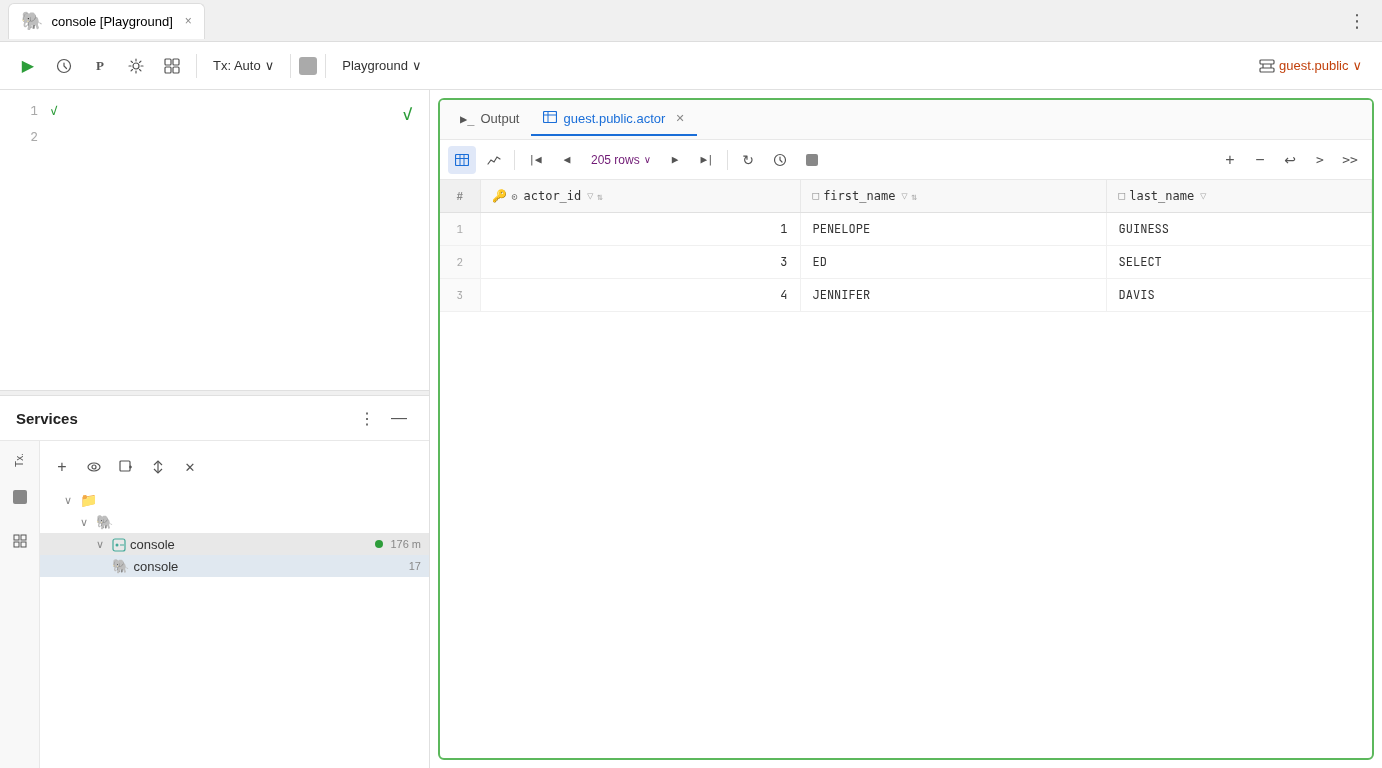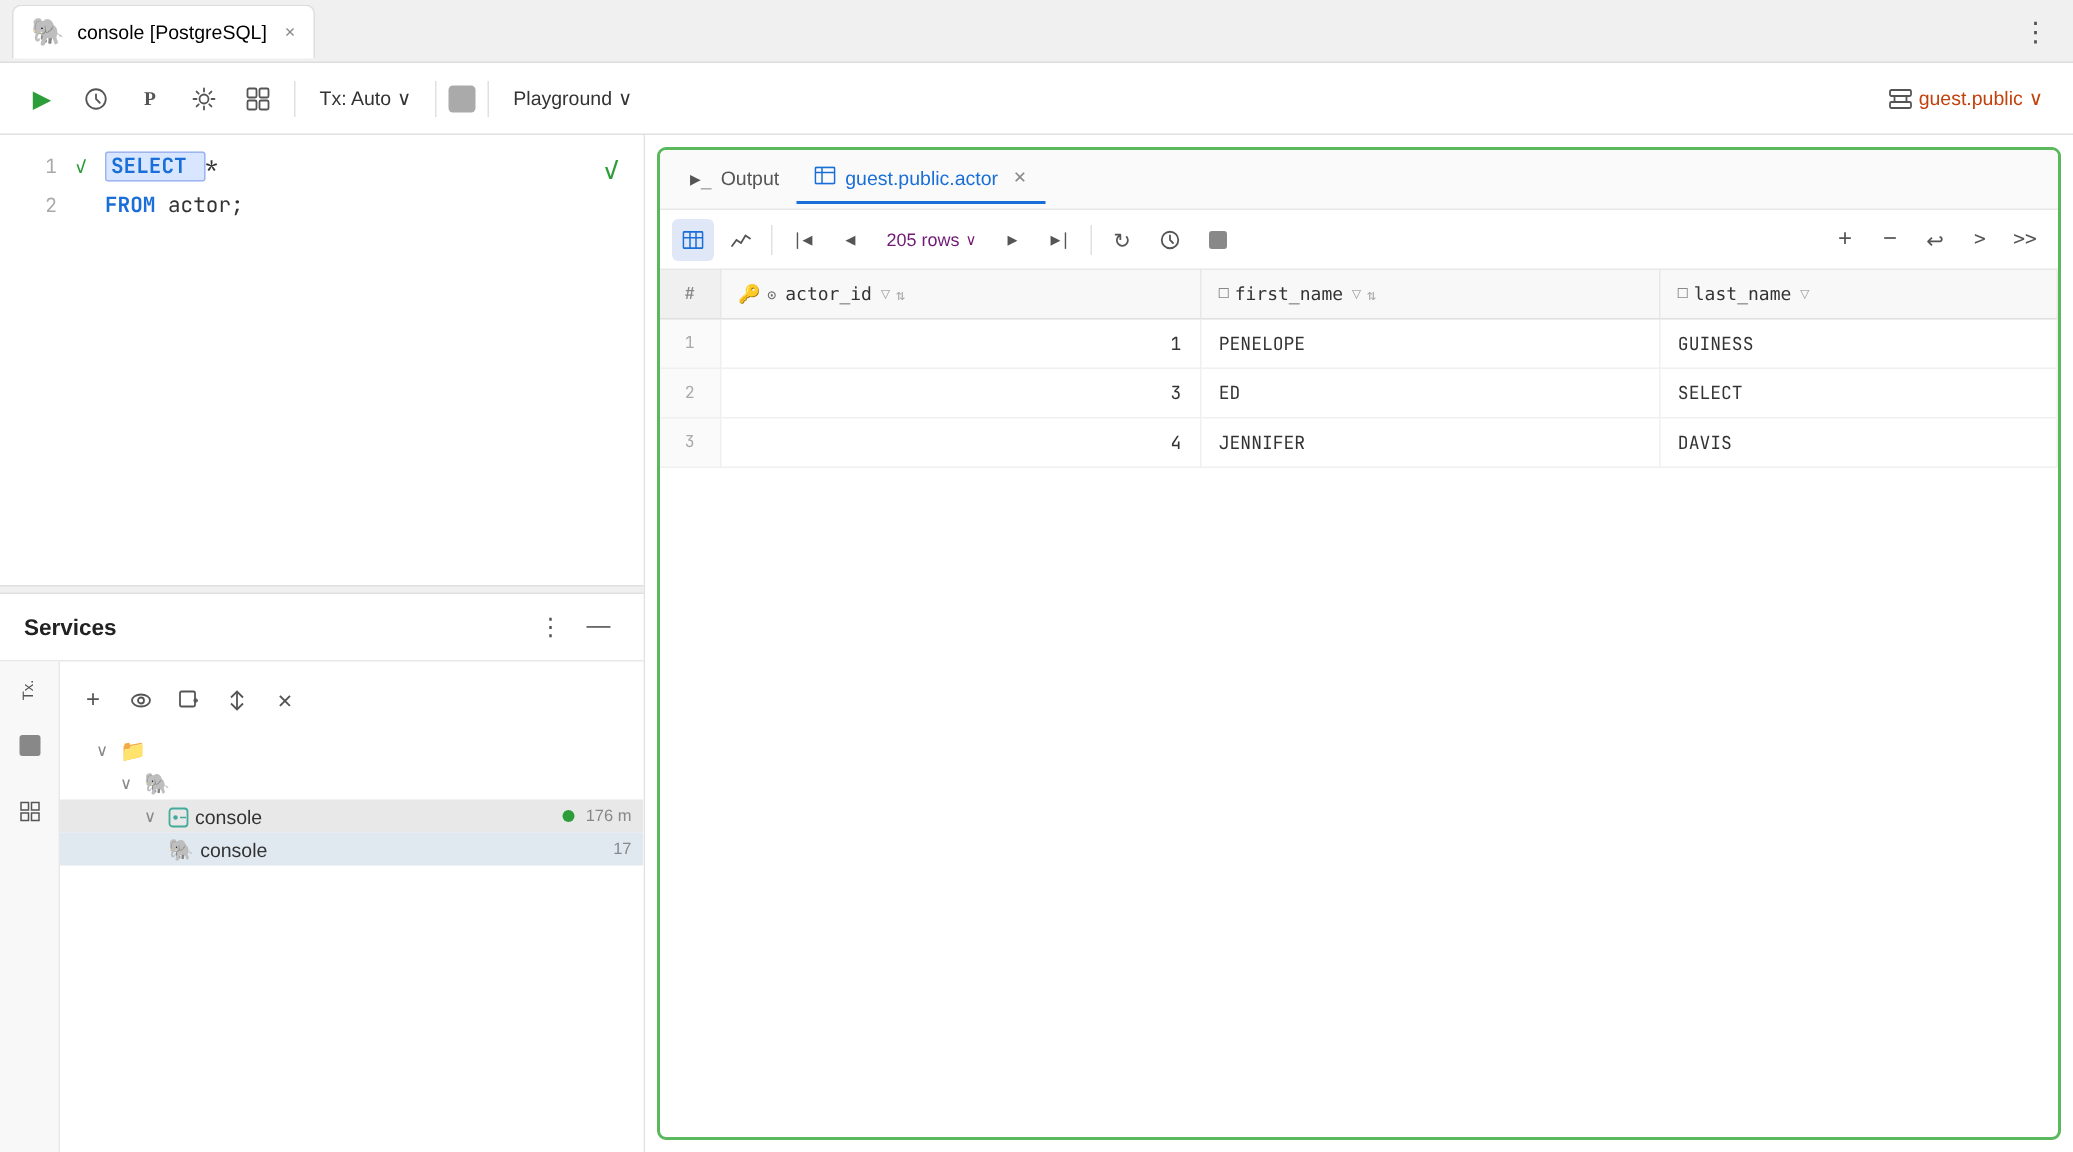--- a/index.html
+++ b/index.html
@@ -280,21 +280,21 @@
     .col-header-inner { display: flex; align-items: center; gap: 4px; }
     .col-filter-icon { font-size: 10px; color: #aaa; margin-left: 2px; cursor: pointer; }
     .col-sort-icon { font-size: 10px; color: #aaa; cursor: pointer; }
   </style>
 </head>
 <body>
 
 <div class="tab-bar">
   <div class="tab">
     <span class="tab-elephant">🐘</span>
-    <span>console [PostgreSQL]</span>
+    <span>console [Playground]</span>
     <span class="tab-close">×</span>
   </div>
   <span class="tab-more" style="margin-left:auto;">⋮</span>
 </div>
 
 <div class="toolbar">
   <button class="toolbar-btn run" title="Run">▶</button>
   <button class="toolbar-btn" title="History">
     <svg width="16" height="16" viewBox="0 0 16 16" fill="none">
       <circle cx="8" cy="8" r="6.5" stroke="#555" stroke-width="1.2"></circle>
@@ -344,35 +344,25 @@
 
 <div class="main-area">
 
   <div class="left-panel">
 
     <div class="editor-area" style="position:relative; min-height: 200px; max-height: 300px;">
 
       <div class="editor-line">
         <span class="line-num">1</span>
         <span class="line-check" style="color:#2d9d3a;">✓</span>
-        <span class="line-content">
-          <span style="background:#d8e6ff; border: 1px solid #a0b4f0; border-radius:2px; padding:0 3px;">
-            <span style="color:#1a6ed8; font-weight:bold;">SELECT</span>
-          </span>
-          <span style="color:#333;"> *</span>
-        </span>
       </div>
 
       <div class="editor-line">
         <span class="line-num">2</span>
         <span class="line-check"></span>
-        <span class="line-content">
-          <span style="color:#1a6ed8; font-weight:bold;">FROM</span>
-          <span style="color:#333;"> actor;</span>
-        </span>
       </div>
 
       <span class="editor-right-check" style="position:absolute; right:16px; top:12px; color:#2d9d3a; font-size:18px;">✓</span>
     </div>
 
     <div class="h-divider"></div>
 
     <div class="services-panel" style="flex:1; display:flex; flex-direction:column;">
       <div class="services-header">
         <span class="services-title">Services</span>

